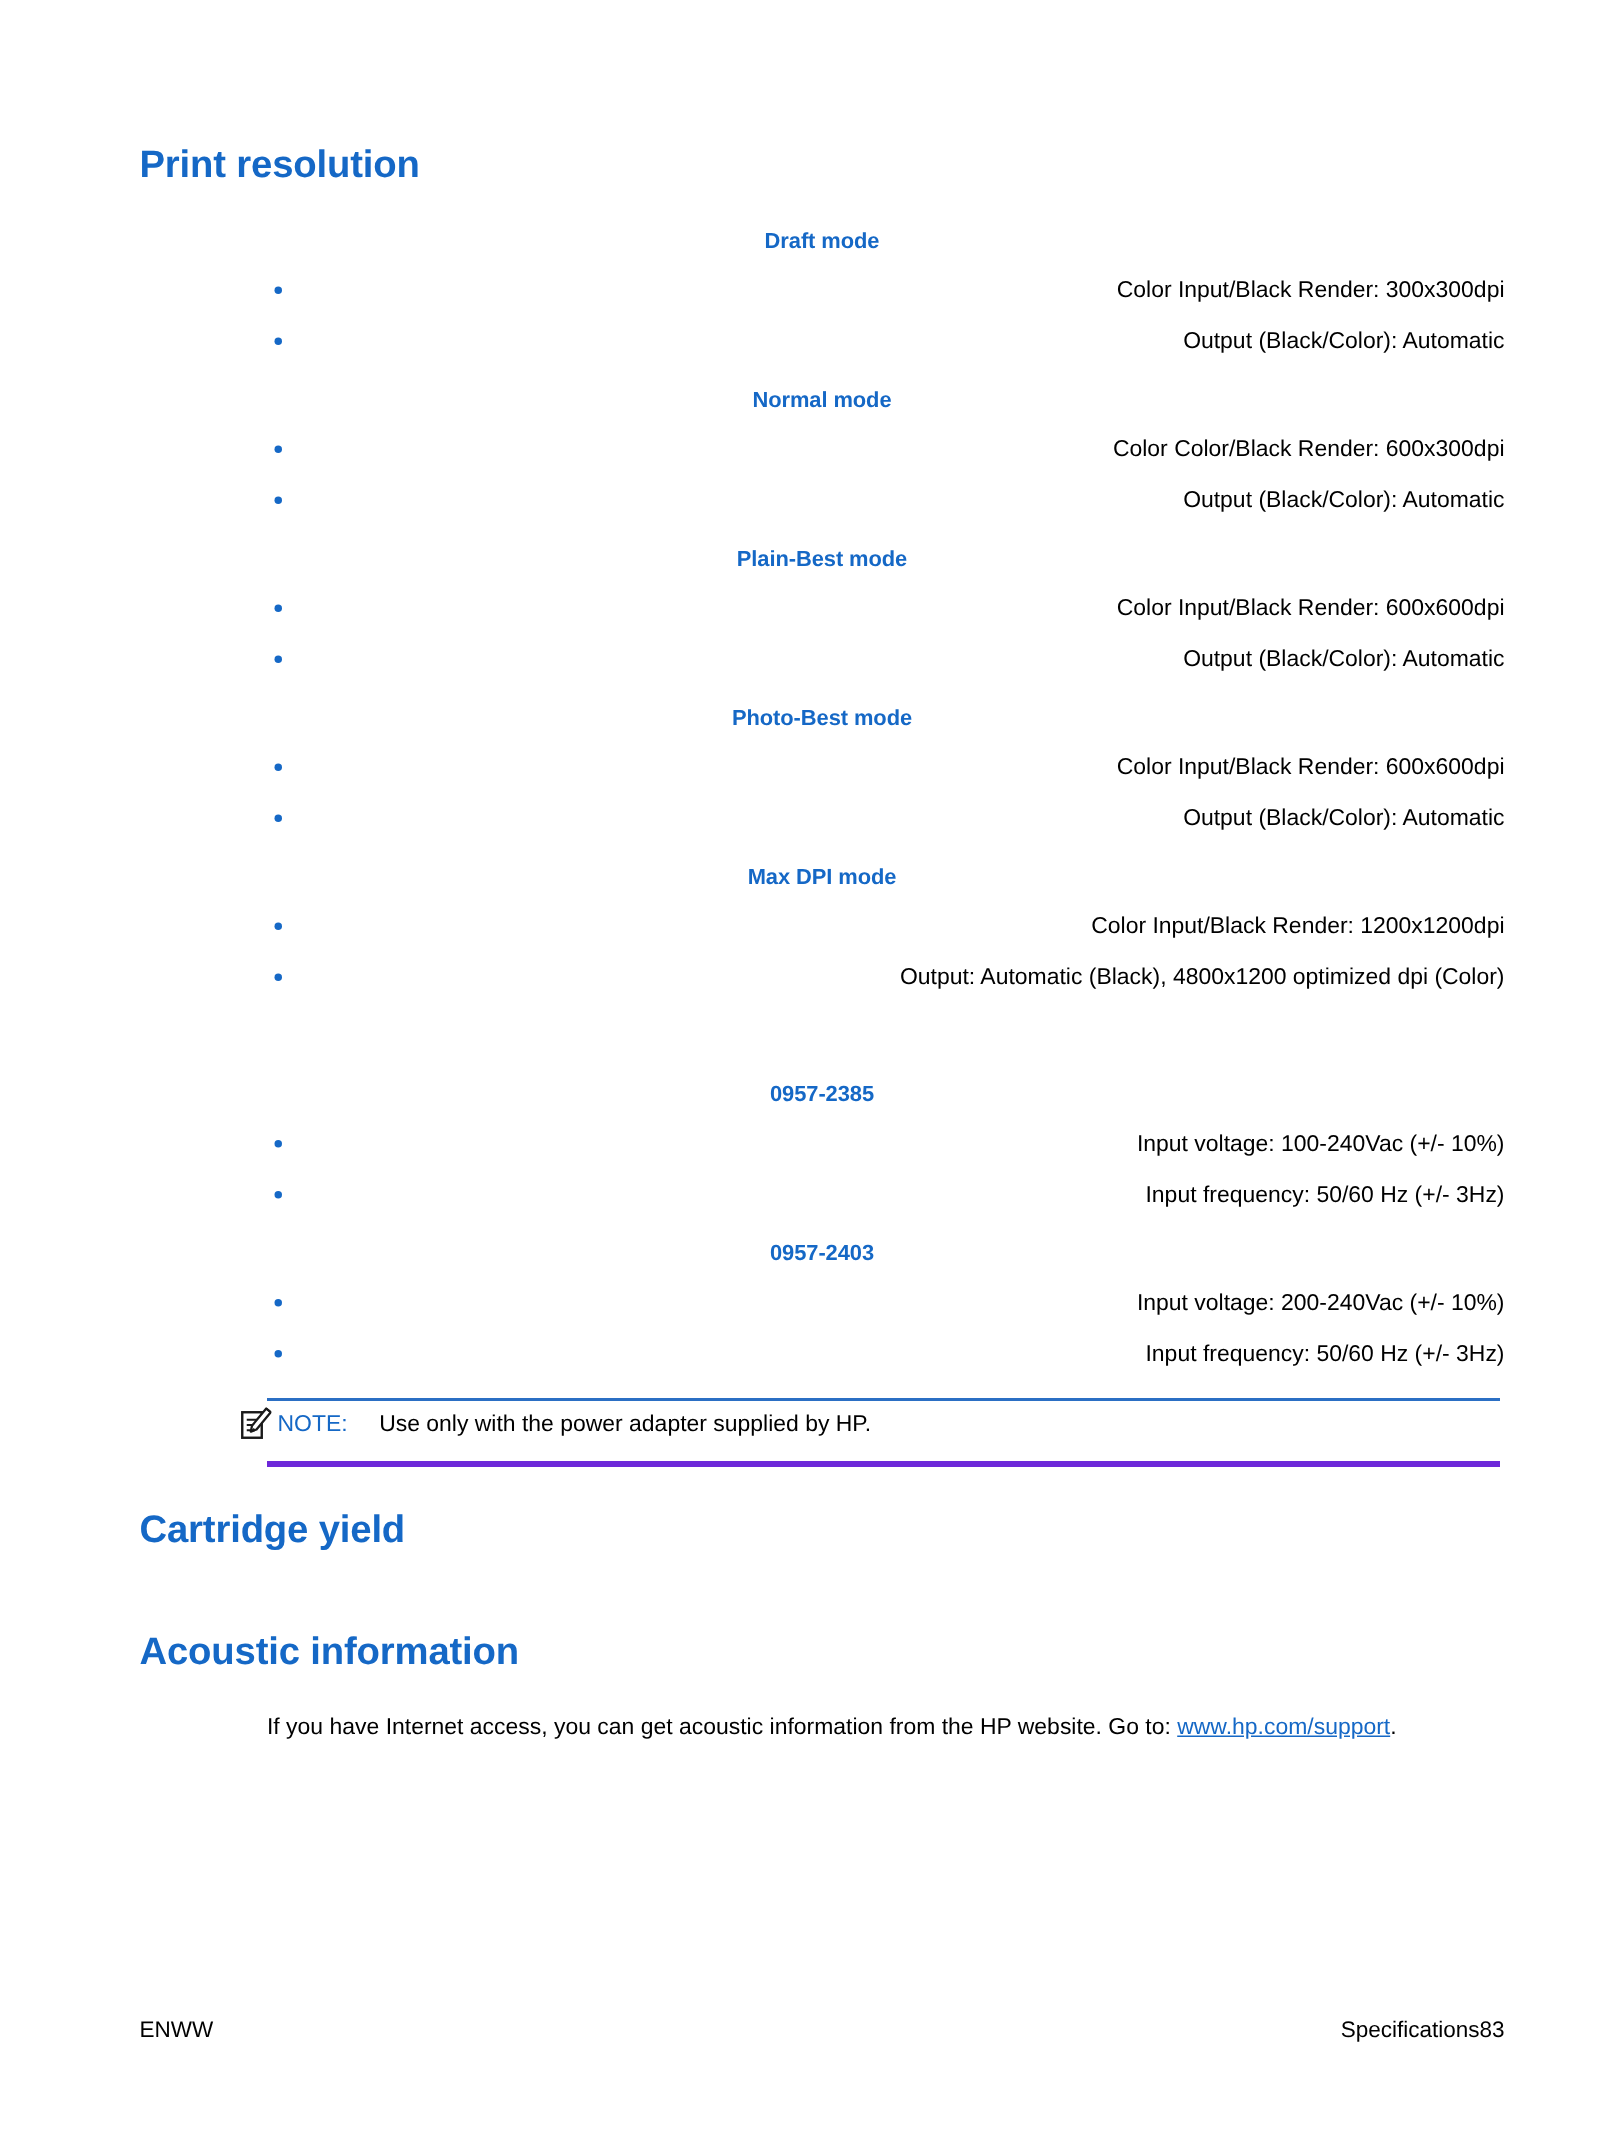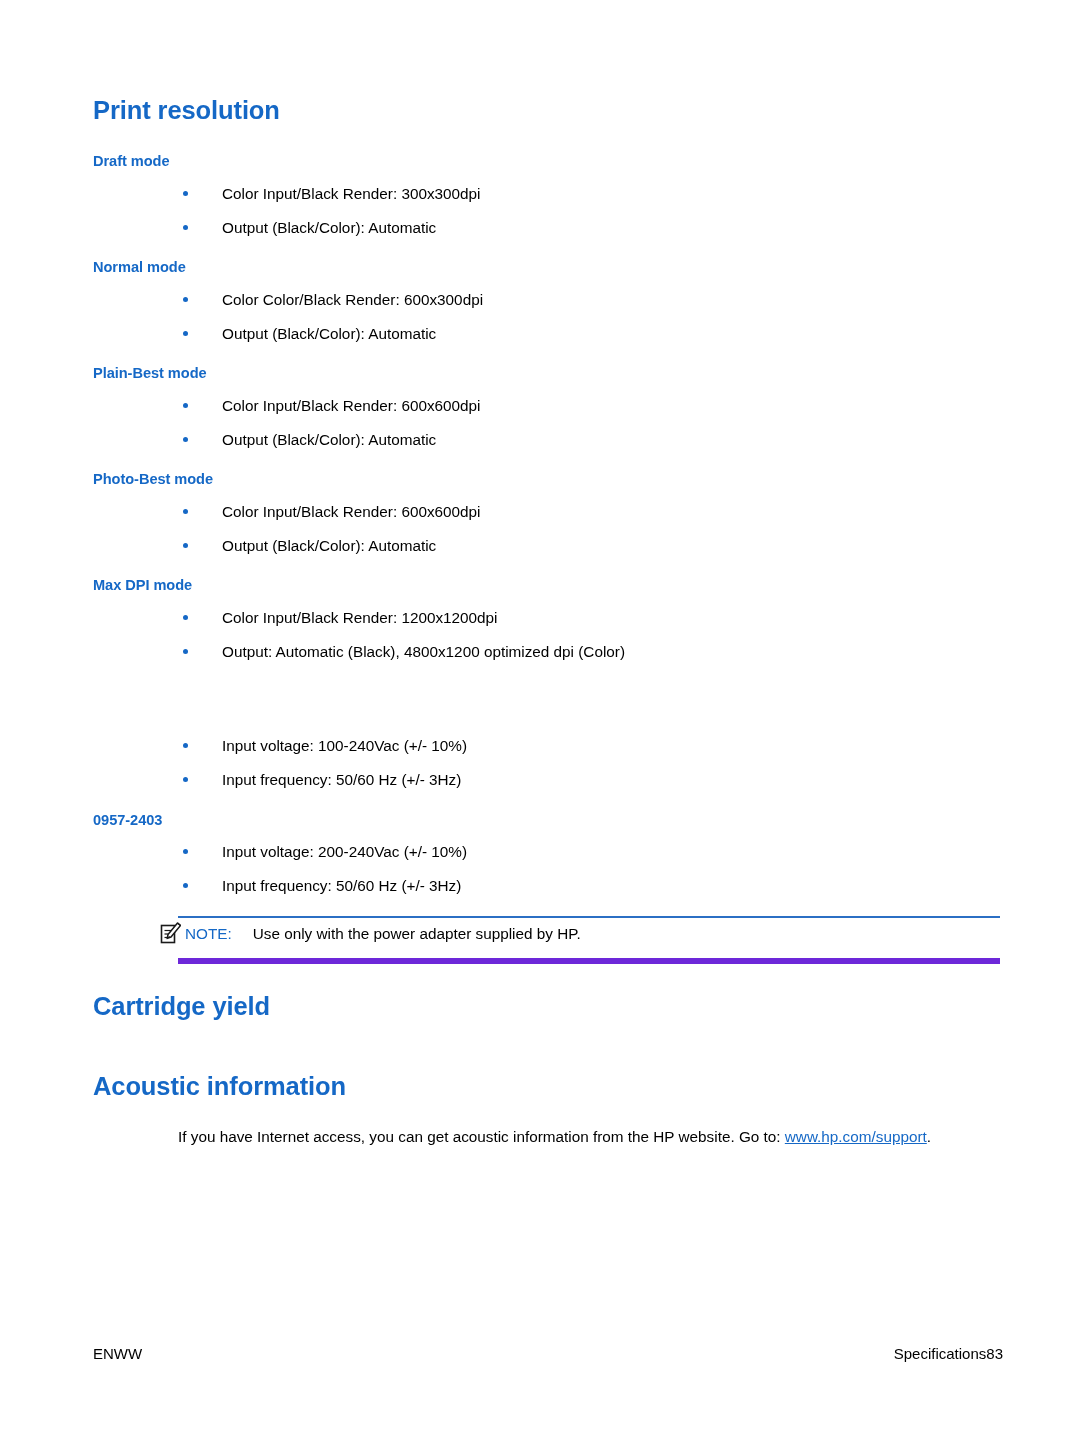--- a/index.html
+++ b/index.html
@@ -45,35 +45,37 @@
   }
 
   h2.sub-title {
     color: #1568C6;
     font-size: 14.6px;
     font-weight: bold;
     margin: 0;
     padding: 0;
     letter-spacing: -0.05px;
     line-height: 1.15;
+    text-align: center;
   }
 
   
   .gap-title-to-sub { height: 28px; }
   .gap-sub-to-list  { height: 14px; }
   .gap-list-to-sub  { height: 22px; }
   .gap-list-to-title{ height: 33px; }
   .gap-title-to-body{ height: 27px; }
   .gap-body-to-title{ height: 27px; }
 
   
   ul.bullets {
     list-style: none;
     margin: 0;
     padding: 0;
+    text-align: right;
   }
   ul.bullets li {
     position: relative;
     padding-left: 129px;
     font-size: 15.3px;
     line-height: 1.25;
     color: #000000;
     margin-bottom: 15px;
   }
   ul.bullets li:last-child { margin-bottom: 0; }
@@ -103,21 +105,21 @@
 
   
   .note-wrap {
     position: relative;
     padding-left: 85px;
     margin-top: 20px;
   }
   .note-box {
     position: relative;
     border-top: 2px solid #2B6FC4;
-    border-bottom: 6px solid #6d28d9;
+    border-bottom: 4px solid #6d28d9;
     height: 40px;
     width: 822px;
   }
   .note-icon {
     position: absolute;
     left: -18px;
     top: 2px;
     width: 21px;
     height: 24px;
   }
@@ -245,20 +247,21 @@
         </li>
       </ul>
     </div>
 
     <div class="gap-list-to-title"></div>
 
     <div class="section">
 
       <div class="gap-title-to-sub"></div>
 
+      <h2 class="sub-title">0957-2385</h2>
       <div class="gap-sub-to-list"></div>
       <ul class="bullets">
         <li>
           <span class="dot"></span>
           <span>Input voltage: 100-240Vac (+/- 10%)</span>
         </li>
         <li>
           <span class="dot"></span>
           <span>Input frequency: 50/60 Hz (+/- 3Hz)</span>
         </li>

